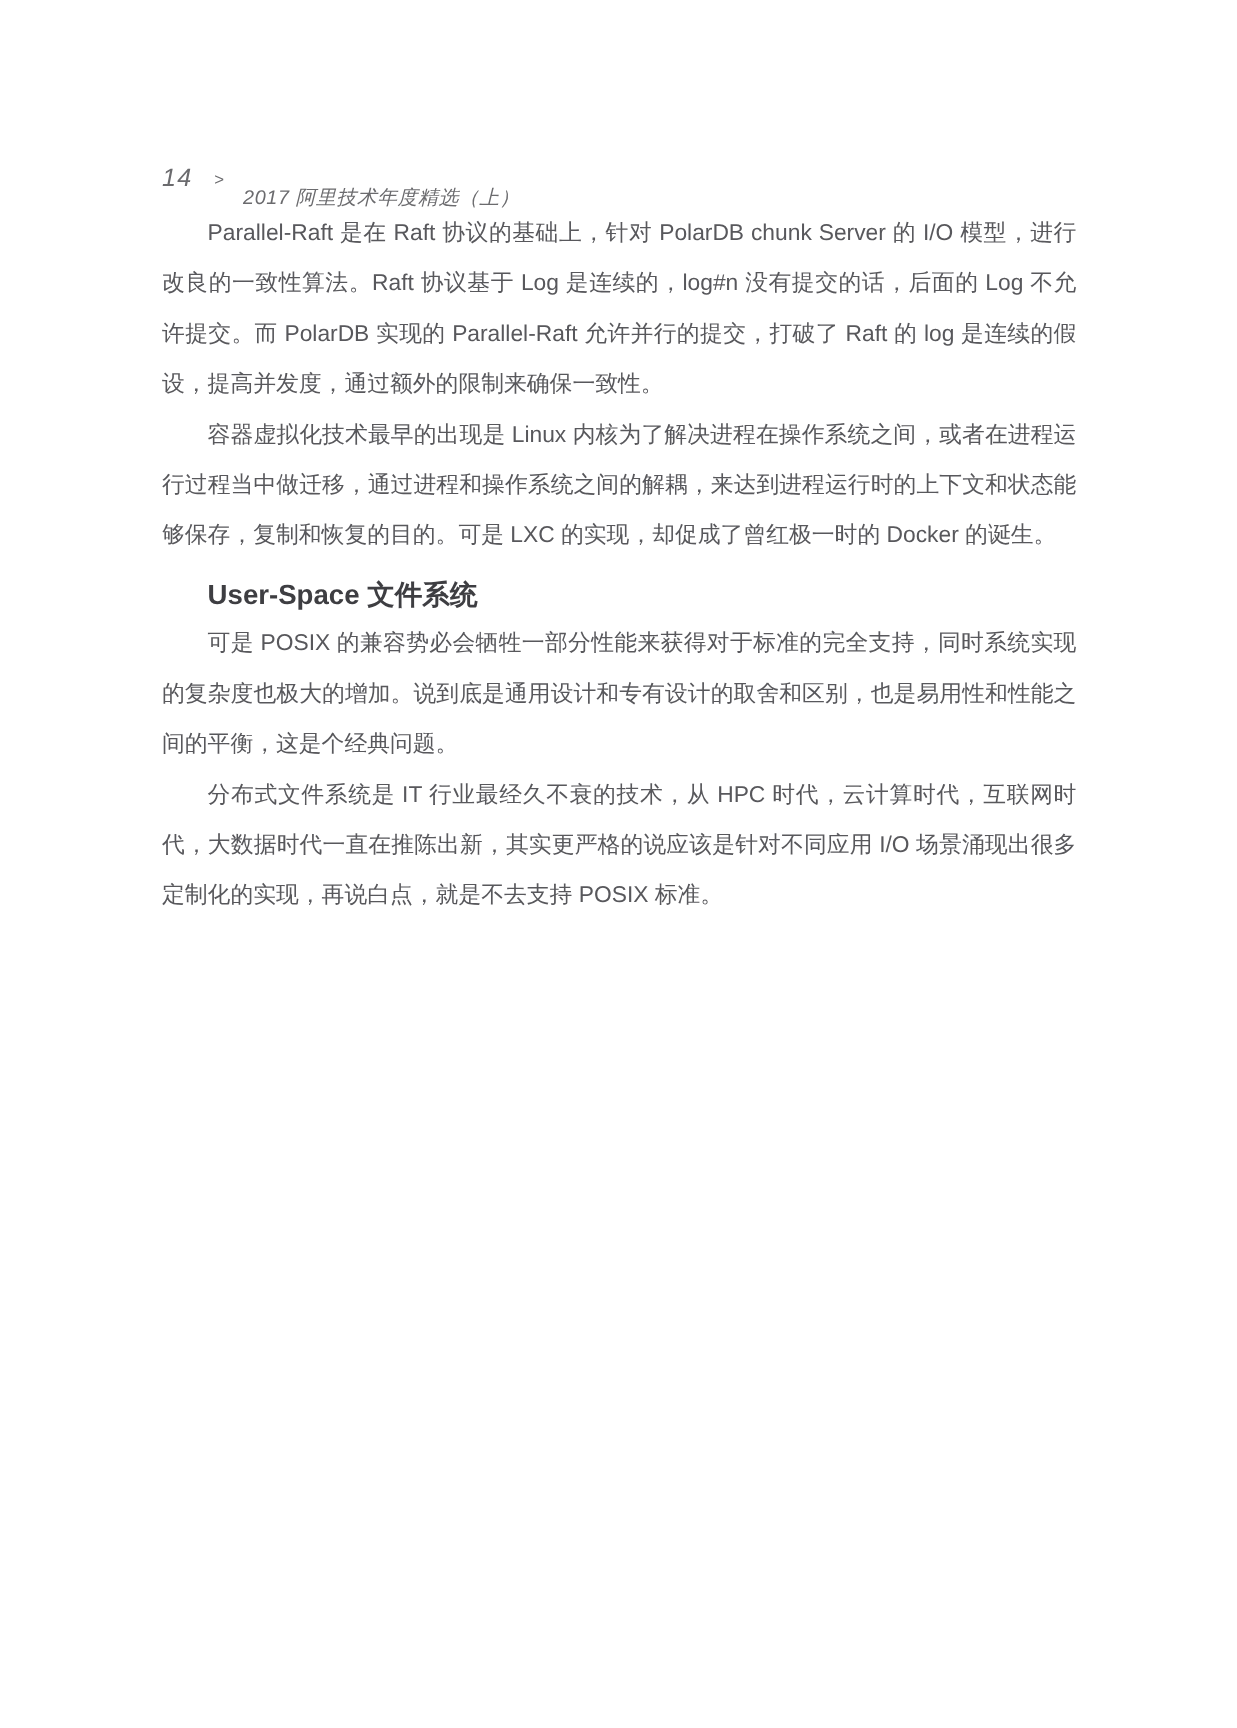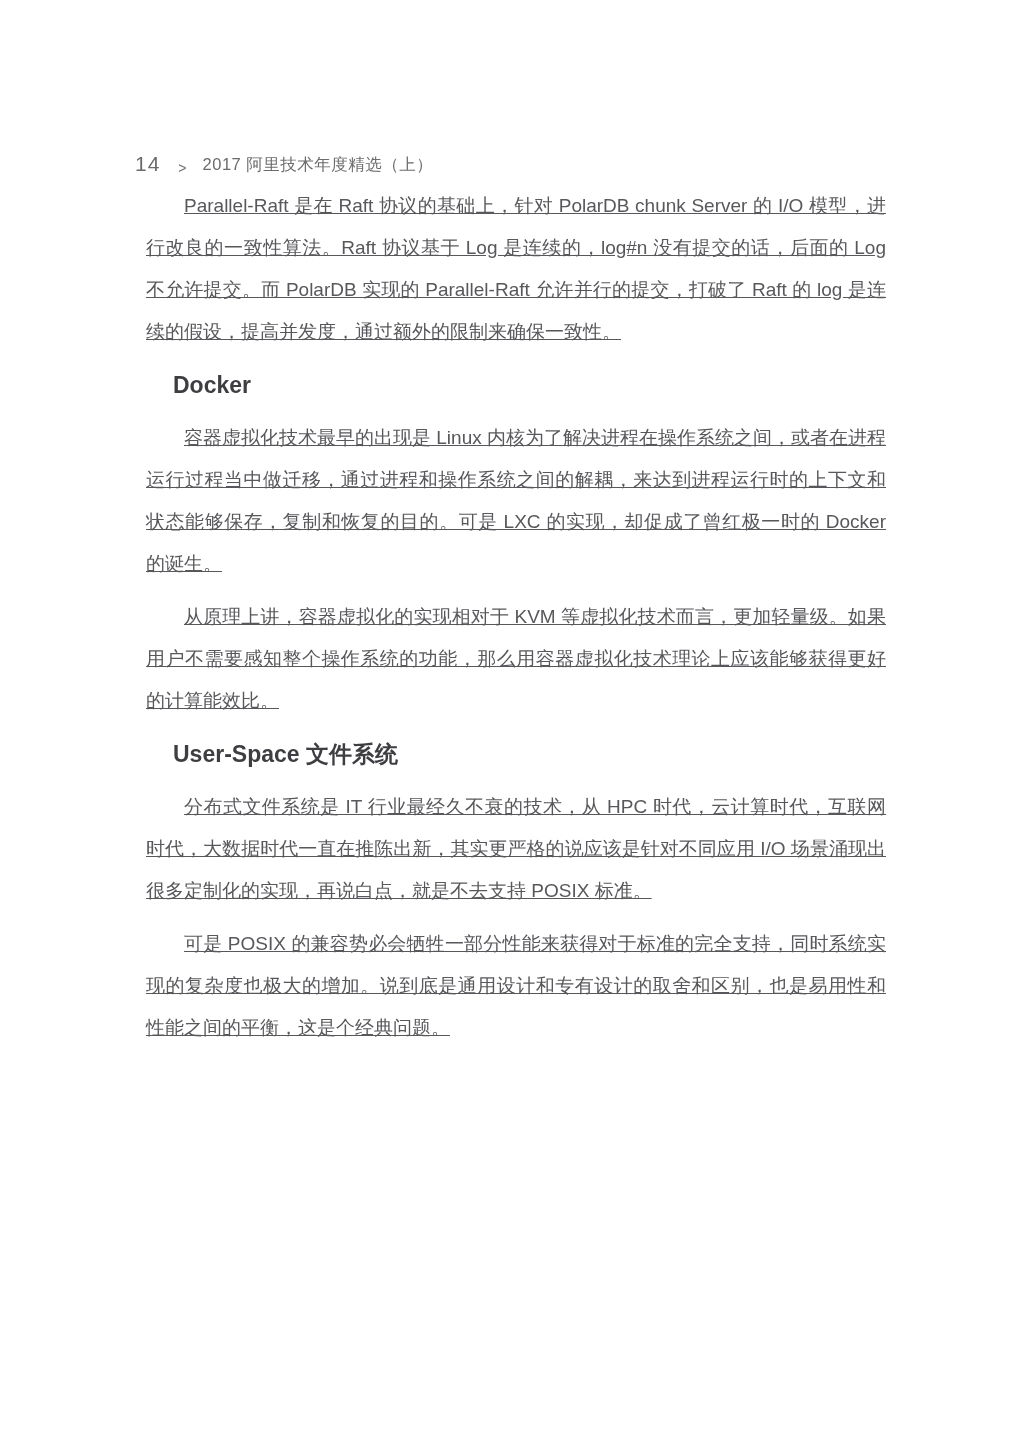--- a/index.html
+++ b/index.html
@@ -20,23 +20,24 @@
     background: var(--bg);
     font-family: "Liberation Sans", "DejaVu Sans", sans-serif;
     overflow: hidden;
     margin: 0 auto;
   }
   .running-header {
     position: absolute;
     left: 135px;
     top: 122px;
     display: flex;
-    align-items: flex-end;
+    align-items: center;
     color: var(--header-text);
     white-space: nowrap;
+    font-style: italic;
   }
   .page-number {
     font-size: 21px;
     letter-spacing: 1px;
   }
   .header-separator {
     font-size: 14px;
     margin: 0 16px 0 18px;
   }
   .book-title {
@@ -47,24 +48,23 @@
   .page-content {
     position: absolute;
     left: 135px;
     top: 174px;
     width: 762px;
     font-size: 19px;
     line-height: 42px;
     color: var(--body-text);
   }
   .para {
-    margin: 11px;
+    margin: 0;
     text-align: justify;
     text-indent: 2em;
-    text-decoration: underline;
   }
   .heading {
     margin: 6px 0 0 0;
     padding-left: 38px;
     font-size: 23px;
     font-weight: bold;
     line-height: 42px;
     color: var(--heading-text);
     text-align: left;
   }
@@ -73,20 +73,18 @@
 <body>
 
 <div class="page">
   <div class="running-header">
     <span class="page-number">14</span>
     <span class="header-separator">&gt;</span>
     <span class="book-title">2017 阿里技术年度精选（上）</span>
   </div>
   <div class="page-content">
       <div class="para">Parallel-Raft 是在 Raft 协议的基础上，针对 PolarDB chunk Server 的 I/O 模型，进行改良的一致性算法。Raft 协议基于 Log 是连续的，log#n 没有提交的话，后面的 Log 不允许提交。而 PolarDB 实现的 Parallel-Raft 允许并行的提交，打破了 Raft 的 log 是连续的假设，提高并发度，通过额外的限制来确保一致性。</div>
-      <div class="heading">Docker</div>
       <div class="para">容器虚拟化技术最早的出现是 Linux 内核为了解决进程在操作系统之间，或者在进程运行过程当中做迁移，通过进程和操作系统之间的解耦，来达到进程运行时的上下文和状态能够保存，复制和恢复的目的。可是 LXC 的实现，却促成了曾红极一时的 Docker 的诞生。</div>
-      <div class="para">从原理上讲，容器虚拟化的实现相对于 KVM 等虚拟化技术而言，更加轻量级。如果用户不需要感知整个操作系统的功能，那么用容器虚拟化技术理论上应该能够获得更好的计算能效比。</div>
       <div class="heading">User-Space 文件系统</div>
+      <div class="para">可是 POSIX 的兼容势必会牺牲一部分性能来获得对于标准的完全支持，同时系统实现的复杂度也极大的增加。说到底是通用设计和专有设计的取舍和区别，也是易用性和性能之间的平衡，这是个经典问题。</div>
       <div class="para">分布式文件系统是 IT 行业最经久不衰的技术，从 HPC 时代，云计算时代，互联网时代，大数据时代一直在推陈出新，其实更严格的说应该是针对不同应用 I/O 场景涌现出很多定制化的实现，再说白点，就是不去支持 POSIX 标准。</div>
-      <div class="para">可是 POSIX 的兼容势必会牺牲一部分性能来获得对于标准的完全支持，同时系统实现的复杂度也极大的增加。说到底是通用设计和专有设计的取舍和区别，也是易用性和性能之间的平衡，这是个经典问题。</div>
     </div>
 </div>
 
 </body></html>

